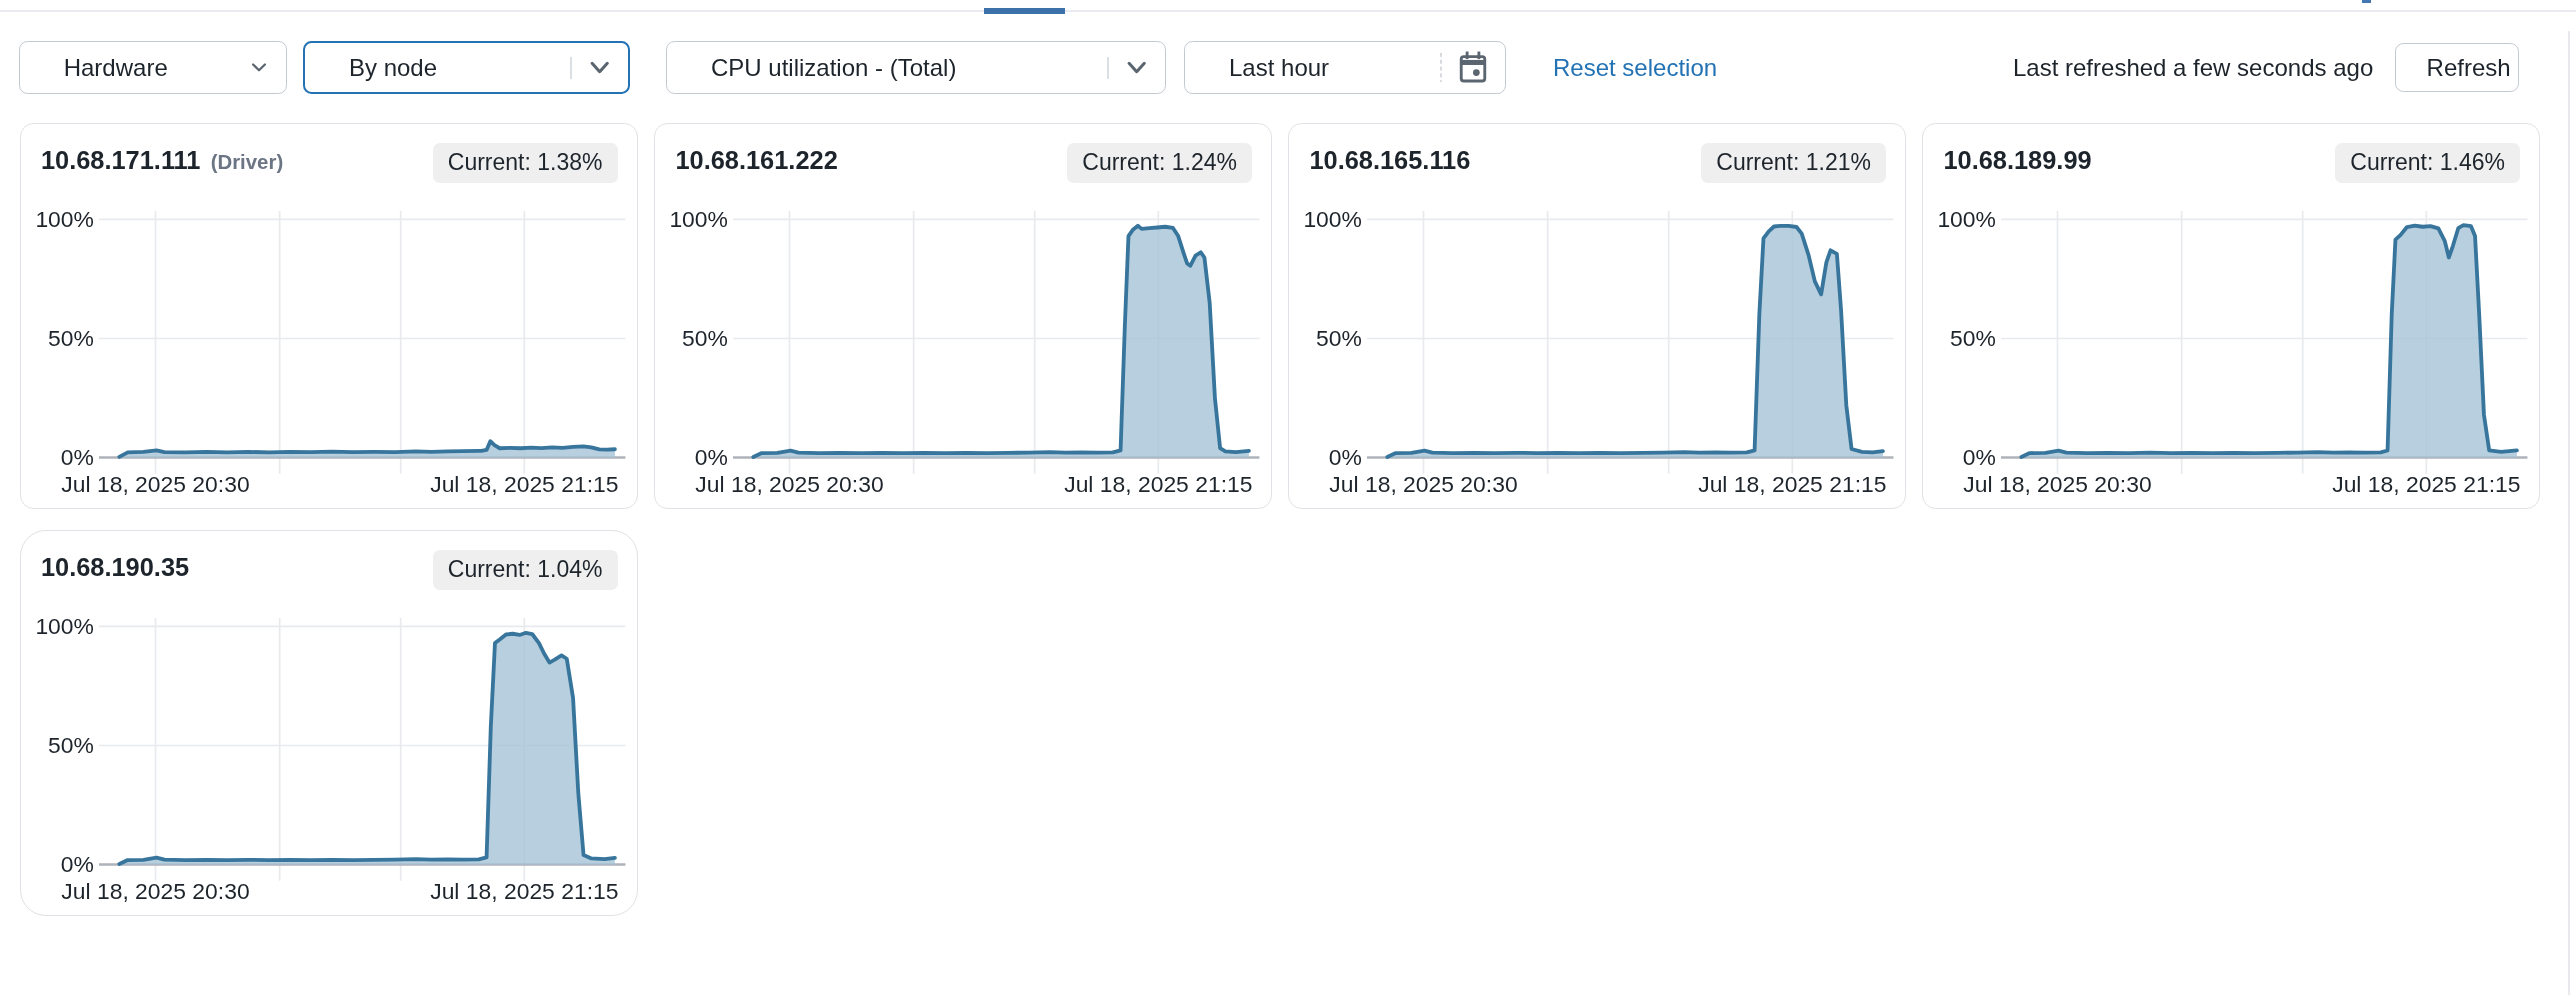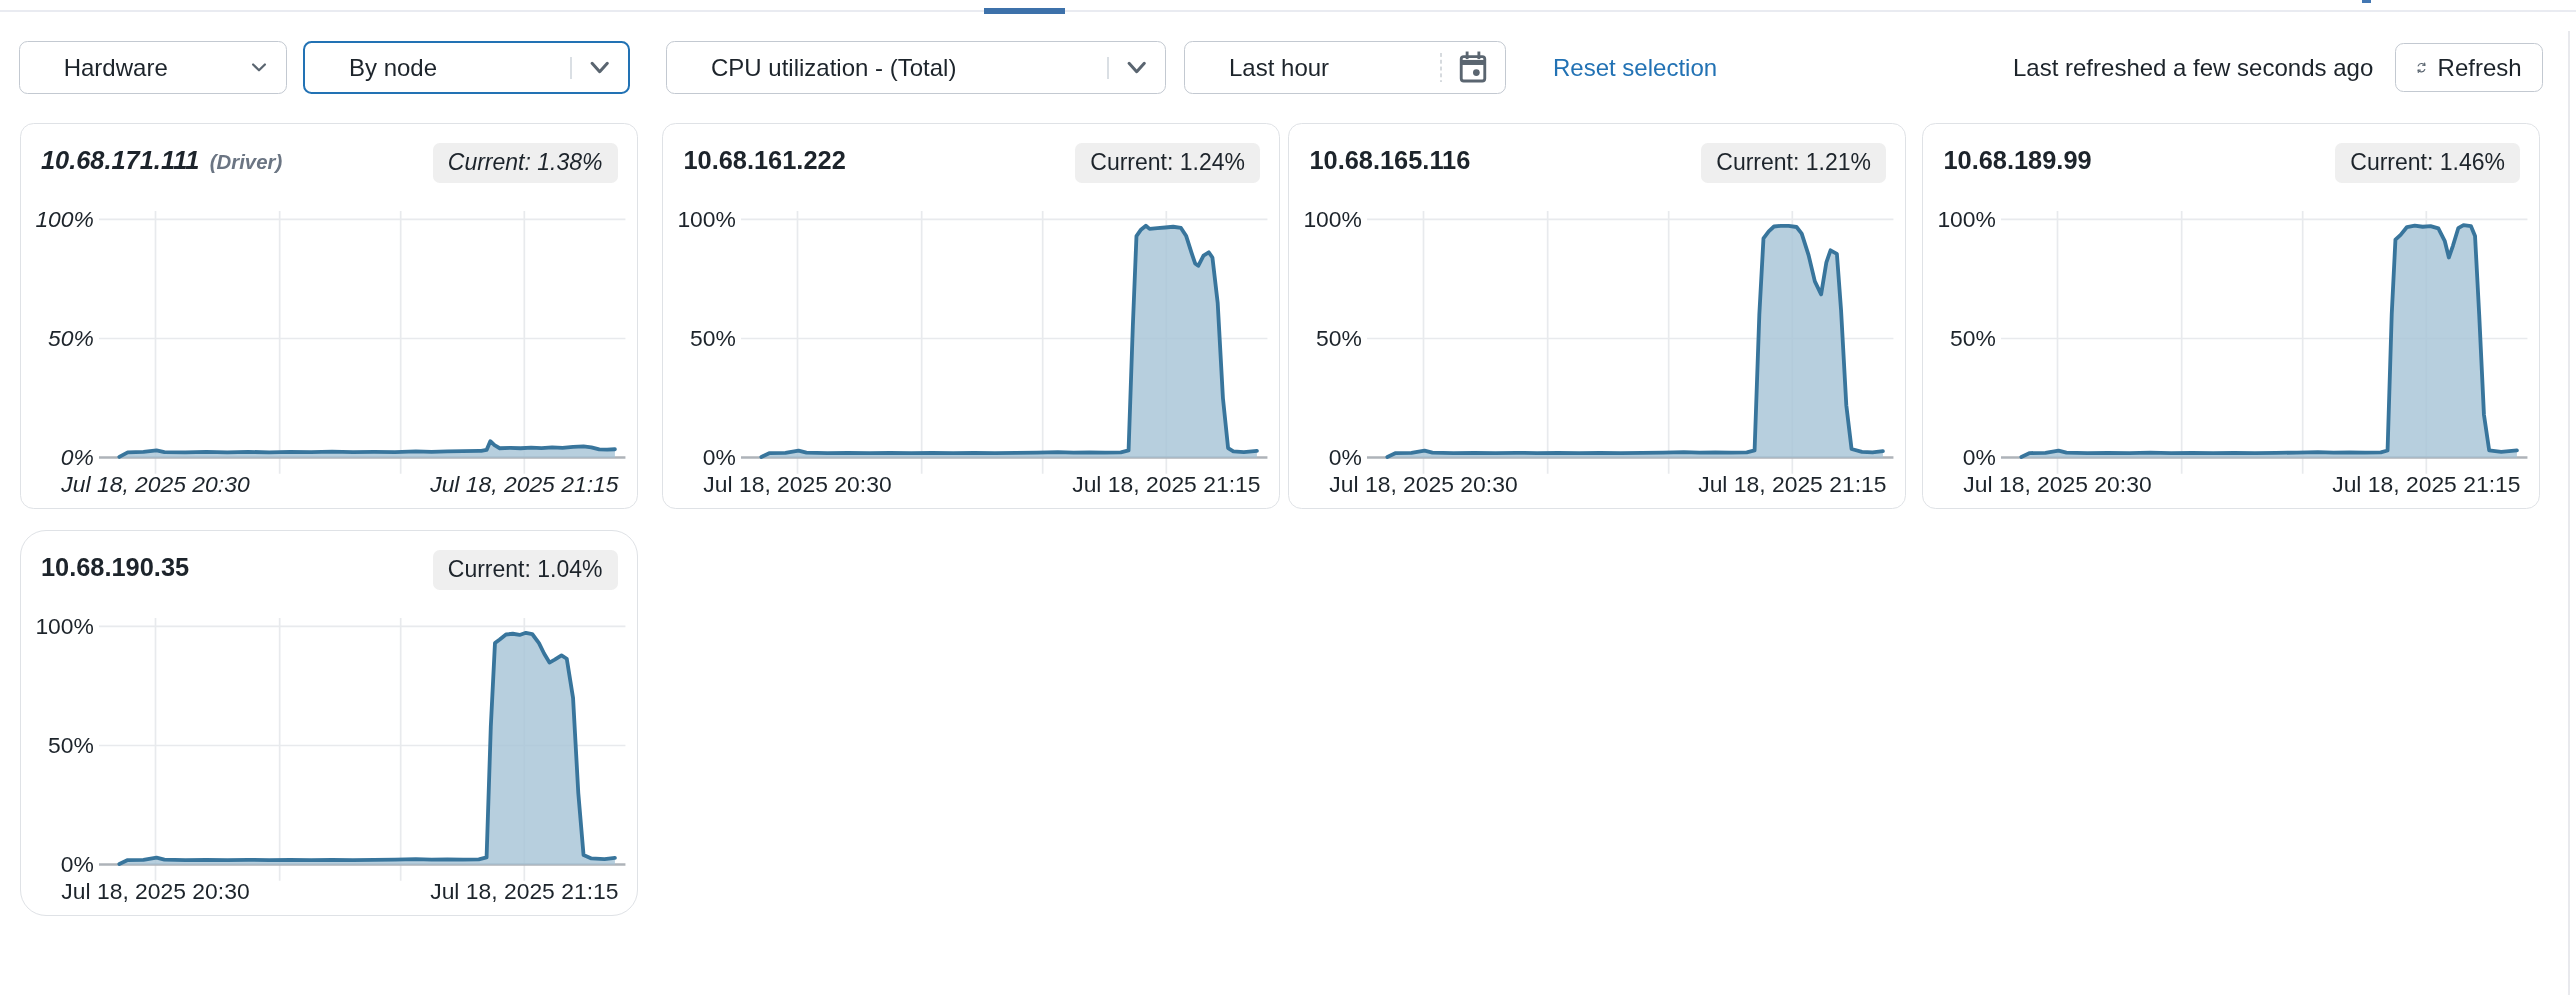--- a/index.html
+++ b/index.html
@@ -92,31 +92,31 @@
   </div>
 
   <div class="link" style="left:1553px;">
     <span>Reset selection</span>
   </div>
 
   <div class="refreshed" style="left:2013px;">
     <span>Last refreshed a few seconds ago</span>
   </div>
 
-  <div class="btn" style="left:2395px; width:148px;">
+  <div class="btn" style="left:2395px; width:124px;">
     <svg width="25.4" height="25.4" viewBox="0 0 30 30">
       <path d="M 24 8 A 10.2 10.2 0 0 0 6 10" fill="none" stroke="#5a6570" stroke-width="3.2" stroke-linecap="round"></path>
       <polyline points="23.6,2.4 24.4,8.6 18.2,8.2" fill="none" stroke="#5a6570" stroke-width="3.2" stroke-linecap="round" stroke-linejoin="round"></polyline>
       <path d="M 6 22 A 10.2 10.2 0 0 0 24 20" fill="none" stroke="#5a6570" stroke-width="3.2" stroke-linecap="round"></path>
       <polyline points="6.4,27.6 5.6,21.4 11.8,21.8" fill="none" stroke="#5a6570" stroke-width="3.2" stroke-linecap="round" stroke-linejoin="round"></polyline>
     </svg>
     <span>Refresh</span>
   </div>
 
-  <div class="card" style="left:19.5px; top:123px;font-style:italic;">
+  <div class="card" style="left:19.5px; top:123px;">
     <div class="card-head">
       <span class="node-name"><span>10.68.171.111</span><span class="node-role">(Driver)</span></span>
       <span class="badge">Current: 1.38%</span>
     </div>
     <svg class="chart-svg" width="618" height="301" viewBox="0 0 729 355">
         <line x1="158.654" y1="14" x2="158.654" y2="324" stroke="#e8eaed" stroke-width="2"></line>
         <line x1="305.12" y1="14" x2="305.12" y2="324" stroke="#e8eaed" stroke-width="2"></line>
         <line x1="447.878" y1="14" x2="447.878" y2="324" stroke="#e8eaed" stroke-width="2"></line>
         <line x1="593.7260000000001" y1="14" x2="593.7260000000001" y2="324" stroke="#e8eaed" stroke-width="2"></line>
         <line x1="92" y1="24" x2="713" y2="24" stroke="#e8eaed" stroke-width="2"></line>
@@ -125,21 +125,21 @@
         <text x="86" y="173.5" text-anchor="end">50%</text>
         <line x1="92" y1="305" x2="713" y2="305" stroke="#aeb3b9" stroke-width="3"></line>
         <text x="86" y="314" text-anchor="end">0%</text>
         <text x="158.654" y="346" text-anchor="middle">Jul 18, 2025 20:30</text>
         <text x="593.7260000000001" y="346" text-anchor="middle">Jul 18, 2025 21:15</text>
         <path d="M 116.0 304.2 L 125.9 298.8 L 144.4 298.3 L 159.9 296.6 L 169.2 298.5 L 193.9 298.8 L 218.6 298.3 L 243.3 298.8 L 268.0 298.3 L 292.8 298.8 L 317.5 298.3 L 342.2 298.5 L 366.9 298.0 L 391.6 298.5 L 416.4 298.3 L 441.1 298.5 L 465.8 297.7 L 484.3 298.3 L 502.9 297.7 L 521.4 297.4 L 540.0 297.1 L 543.0 297.1 L 549.2 296.0 L 553.6 285.6 L 558.5 290.4 L 564.7 294.0 L 577.0 293.5 L 589.4 294.0 L 601.8 293.2 L 614.1 293.8 L 626.5 292.9 L 638.8 293.5 L 651.2 292.4 L 663.6 291.8 L 672.8 292.9 L 682.1 295.4 L 691.4 295.7 L 700.6 295.2 L 700.6 305 L 116.0 305 Z" fill="#a5c3d6" fill-opacity="0.8" stroke="none"></path>
         <path d="M 116.0 304.2 L 125.9 298.8 L 144.4 298.3 L 159.9 296.6 L 169.2 298.5 L 193.9 298.8 L 218.6 298.3 L 243.3 298.8 L 268.0 298.3 L 292.8 298.8 L 317.5 298.3 L 342.2 298.5 L 366.9 298.0 L 391.6 298.5 L 416.4 298.3 L 441.1 298.5 L 465.8 297.7 L 484.3 298.3 L 502.9 297.7 L 521.4 297.4 L 540.0 297.1 L 543.0 297.1 L 549.2 296.0 L 553.6 285.6 L 558.5 290.4 L 564.7 294.0 L 577.0 293.5 L 589.4 294.0 L 601.8 293.2 L 614.1 293.8 L 626.5 292.9 L 638.8 293.5 L 651.2 292.4 L 663.6 291.8 L 672.8 292.9 L 682.1 295.4 L 691.4 295.7 L 700.6 295.2" fill="none" stroke="#38759c" stroke-width="4.5" stroke-linejoin="round" stroke-linecap="round"></path>
       </svg>
   </div>
 
-  <div class="card" style="left:654px; top:123px;margin-left:8px;">
+  <div class="card" style="left:654px; top:123px;">
     <div class="card-head">
       <span class="node-name"><span>10.68.161.222</span><span class="node-role"></span></span>
       <span class="badge">Current: 1.24%</span>
     </div>
     <svg class="chart-svg" width="618" height="301" viewBox="0 0 729 355">
         <line x1="158.654" y1="14" x2="158.654" y2="324" stroke="#e8eaed" stroke-width="2"></line>
         <line x1="305.12" y1="14" x2="305.12" y2="324" stroke="#e8eaed" stroke-width="2"></line>
         <line x1="447.878" y1="14" x2="447.878" y2="324" stroke="#e8eaed" stroke-width="2"></line>
         <line x1="593.7260000000001" y1="14" x2="593.7260000000001" y2="324" stroke="#e8eaed" stroke-width="2"></line>
         <line x1="92" y1="24" x2="713" y2="24" stroke="#e8eaed" stroke-width="2"></line>

